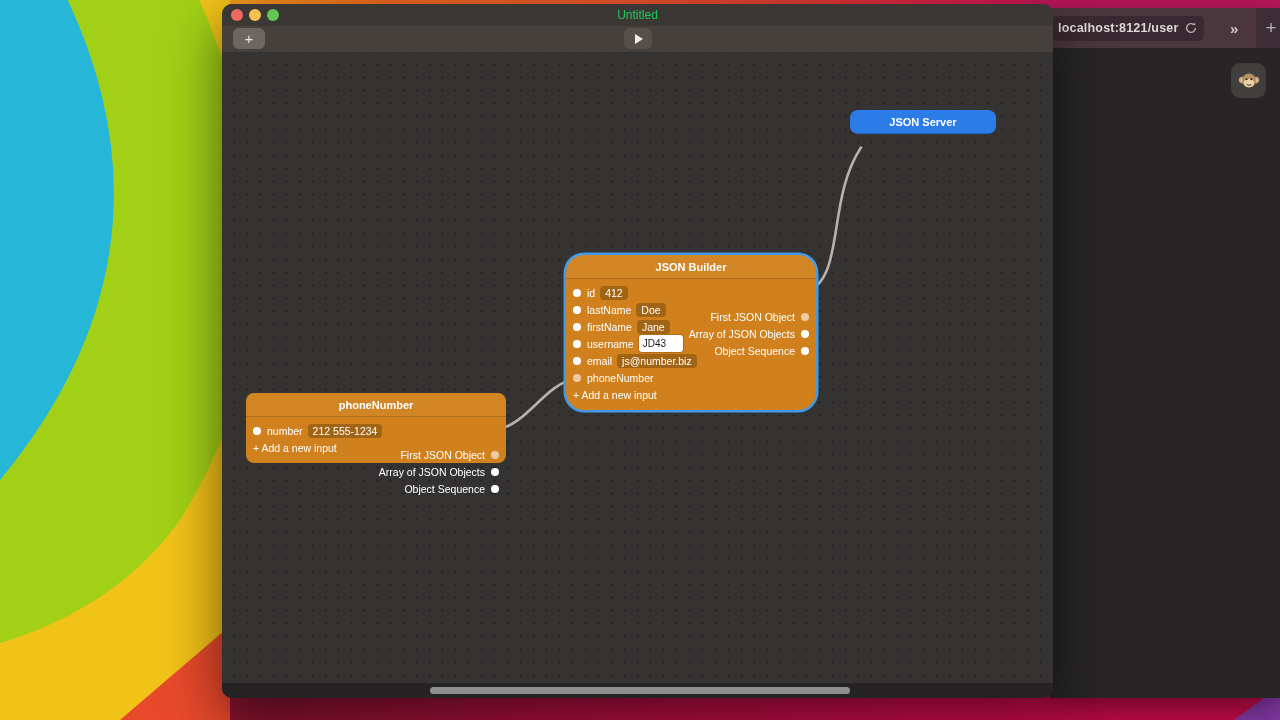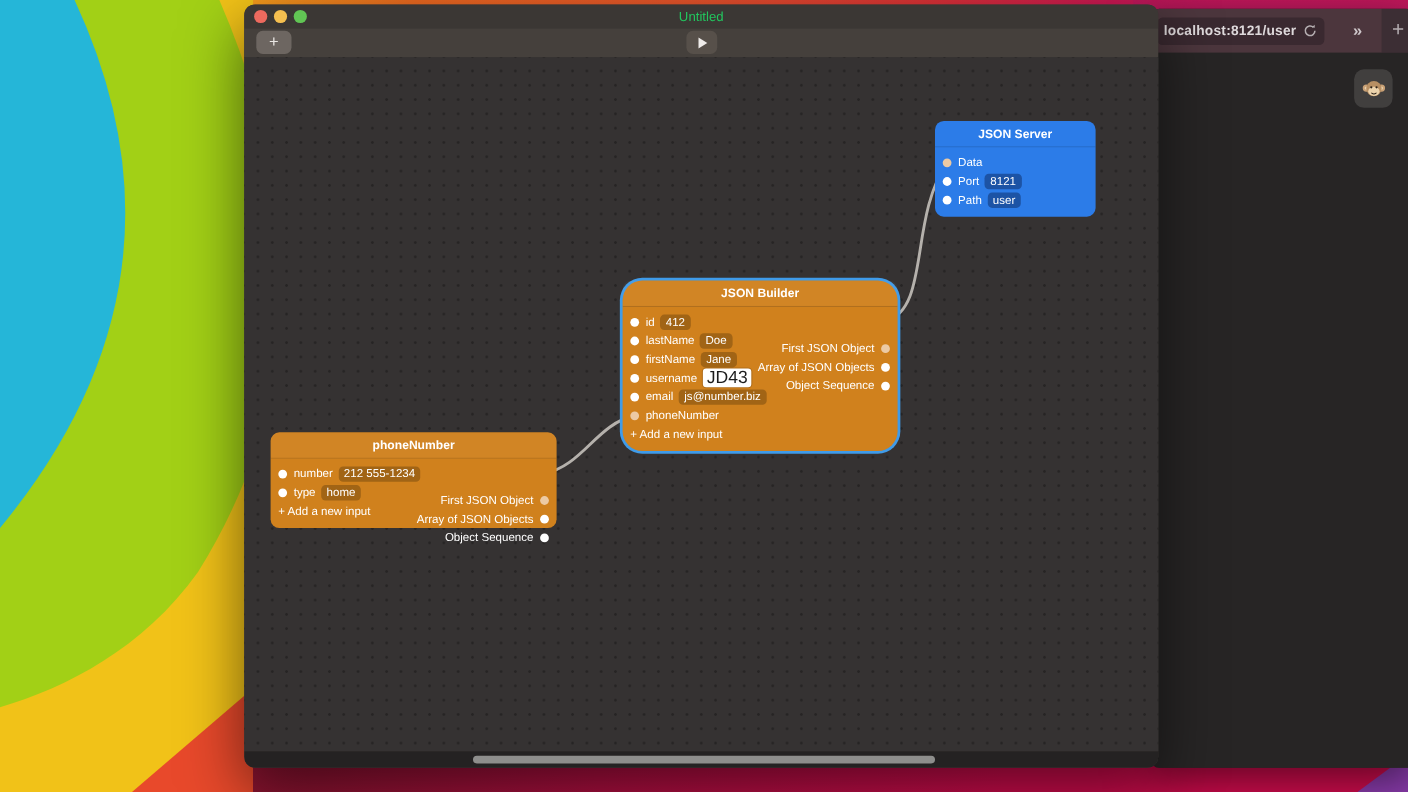--- a/index.html
+++ b/index.html
@@ -67,21 +67,21 @@
   .node-body { position:relative; padding:5px 0 7px; }
   .row { height:17px; display:flex; align-items:center; padding:0 7px; }
   .port { width:8px; height:8px; border-radius:50%; background:#fff; flex:0 0 auto; }
   .row.in .port { margin-right:6px; }
   .row.out { justify-content:flex-end; }
   .row.out .port { margin-left:6px; }
   .port.connected { background:#eccaa4; }
   .badge { background:rgba(40,24,4,.28); border-radius:4px; padding:1px 5px; margin-left:5px; white-space:nowrap; }
   .node.blue .badge { background:rgba(0,10,40,.35); }
   .edit-field { width:44px; height:17px; background:#fff; color:#1c1c1c; border:none; outline:none;
-    border-radius:3px; margin-left:5px; padding:0 4px; font-size:16px; font-family:"Liberation Sans",sans-serif;
+    border-radius:3px; margin-left:5px; padding:0 4px; font-size:10px; font-family:"Liberation Sans",sans-serif;
     box-shadow:0 0 0 1px rgba(0,0,0,.15); }
   .addrow { color:#fff; }
   .cols { position:absolute; right:0; top:29px; }
   .wires { position:absolute; left:0; top:0; pointer-events:none; }
 </style>
 </head>
 <body>
 
 <div class="stage">
 
@@ -145,36 +145,20 @@
 
     <div class="canvas">
 
       <svg class="wires" width="831" height="631" viewBox="0 0 831 631">
         <path d="M273,378.5 C308,371 320,334 355,325.5" fill="none" stroke="#b5b1ac" stroke-width="2.6" stroke-linecap="round"></path>
         <path d="M583,240.5 C624,228 604,148 639,95.5" fill="none" stroke="#b5b1ac" stroke-width="2.6" stroke-linecap="round"></path>
       </svg>
 
       <div class="node blue" style="left:628px; top:58px; width:146px;">
         <div class="node-header">JSON Server</div>
-        <div class="node-body">
-          <div class="row in">
-            <span class="port connected"></span>
-            <span>Data</span>
-          </div>
-          <div class="row in">
-            <span class="port"></span>
-            <span>Port</span>
-            <span class="badge">8121</span>
-          </div>
-          <div class="row in">
-            <span class="port"></span>
-            <span>Path</span>
-            <span class="badge">user</span>
-          </div>
-        </div>
       </div>
 
       <div class="node orange selected" style="left:344px; top:203px; width:250px;">
         <div class="node-header">JSON Builder</div>
         <div class="node-body">
           <div class="row in">
             <span class="port"></span>
             <span>id</span>
             <span class="badge">412</span>
           </div>
@@ -221,25 +205,20 @@
       </div>
 
       <div class="node orange" style="left:24px; top:341px; width:260px;">
         <div class="node-header">phoneNumber</div>
         <div class="node-body">
           <div class="row in">
             <span class="port"></span>
             <span>number</span>
             <span class="badge">212 555-1234</span>
           </div>
-          <div class="row in">
-            <span class="port"></span>
-            <span>type</span>
-            <span class="badge">home</span>
-          </div>
           <div class="row addrow">+ Add a new input</div>
           <div class="cols" style="width:150px;">
             <div class="row out">
               <span>First JSON Object</span>
               <span class="port connected"></span>
             </div>
             <div class="row out">
               <span>Array of JSON Objects</span>
               <span class="port"></span>
             </div>

